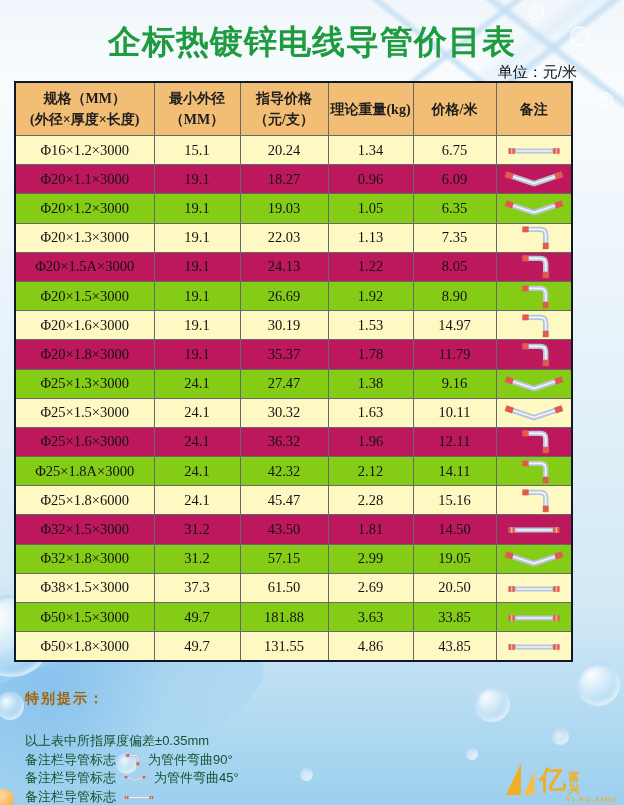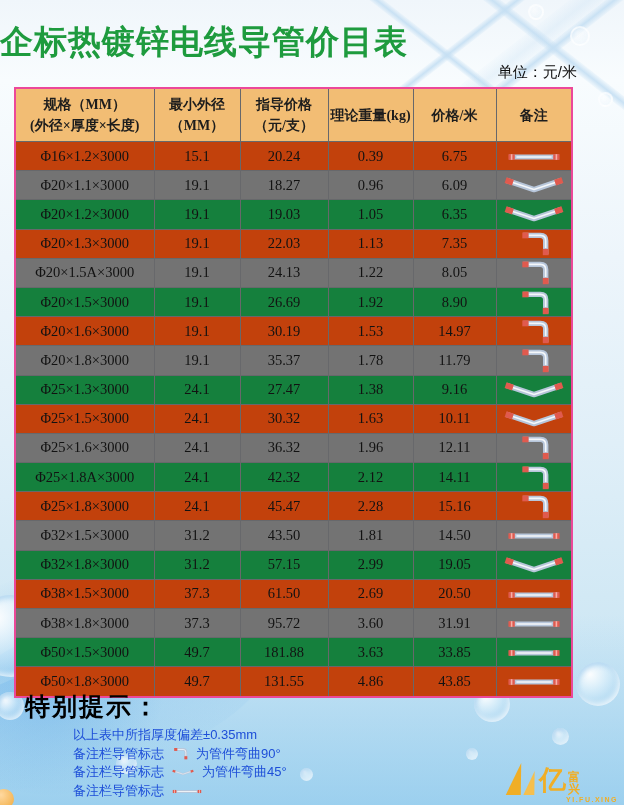--- a/index.html
+++ b/index.html
@@ -27,41 +27,41 @@
   .wave2{left:-60px;bottom:90px;width:260px;height:90px;transform:rotate(-22deg);
     background:linear-gradient(180deg,rgba(140,200,240,.4),rgba(140,200,240,0));}
   .blob{left:-70px;top:575px;width:240px;height:220px;border-radius:50%;
     background:radial-gradient(circle,rgba(110,180,233,.55) 0%,rgba(110,180,233,0) 70%);}
   .bubble{position:absolute;border-radius:50%;
     background:radial-gradient(circle at 32% 28%,rgba(255,255,255,.95) 0%,rgba(228,244,253,.6) 38%,rgba(160,208,240,.28) 72%,rgba(125,185,230,.4) 100%);
     box-shadow:inset -2px -3px 5px rgba(255,255,255,.7),inset 2px 3px 5px rgba(125,185,230,.45);}
   .orange-dot{left:-6px;bottom:-4px;width:20px;height:20px;border-radius:50%;
     background:radial-gradient(circle at 35% 30%,#ffd9a0,#f0a93c);}
 
-  .page-title{position:absolute;left:0;top:20px;width:624px;margin:0;
+  .page-title{position:absolute;left:0;top:20px;width:624px;margin:0;text-align:center;
     font-size:33px;font-weight:800;letter-spacing:1px;color:#1e9b3e;}
   .unit-label{position:absolute;top:63px;right:47px;font-size:15px;color:#0d0d0d;}
 
-  .price-table{position:absolute;left:14px;top:87px;width:557px;border-collapse:collapse;
-    table-layout:fixed;border:2px solid #ec4899;}
+  .price-table{position:absolute;left:14px;top:81px;width:557px;border-collapse:collapse;
+    table-layout:fixed;border:2px solid #0f172a;}
   .price-table th,.price-table td{border:1px solid #67686b;text-align:center;vertical-align:middle;padding:0;overflow:hidden;}
   .price-table thead th{background:#f2bd74;height:52px;font-family:"Liberation Serif",serif;
     font-size:14px;font-weight:600;color:#1d1d1d;line-height:1.5;}
   .price-table tbody td{height:28.2px;font-family:"Liberation Serif",serif;font-size:14.5px;color:#121212;}
-  tr.bg-white{background:#c2410c;}
-  tr.bg-blue{background:#737373;}
-  tr.bg-yellow{background:#15803d;}
+  tr.bg-white{background:#fef9c3;}
+  tr.bg-blue{background:#be185d;}
+  tr.bg-yellow{background:#84cc16;}
   .cell-icon svg{vertical-align:middle;display:inline-block;}
   .cell-icon .icon-straight{width:70px;height:16px;}
   .cell-icon .icon-bend45{width:70px;height:22px;}
   .cell-icon .icon-bend90{width:36px;height:27px;}
 
   .notes{position:absolute;left:25px;top:690px;}
-  .notes-title{font-size:25px;font-weight:800;color:#000000;letter-spacing:2px;margin-bottom:3px;}
-  .note-line{font-size:13px;color:#1d4ed8;line-height:18.6px;height:18.6px;display:flex;align-items:center;margin-left:48px;}
+  .notes-title{font-size:14px;font-weight:800;color:#a16207;letter-spacing:2px;margin-bottom:24px;}
+  .note-line{font-size:13px;color:#14532d;line-height:18.6px;height:18.6px;display:flex;align-items:center;}
   .note-icon{display:inline-flex;align-items:center;margin:0 7px;}
   .note-icon .icon-bend90{width:18px;height:15px;}
   .note-icon .icon-bend45{width:24px;height:11px;}
   .note-icon .icon-straight{width:32px;height:9px;}
 
   .brand-logo{position:absolute;right:6px;bottom:2px;width:110px;color:#f0ae26;}
   .logo-row{display:flex;align-items:flex-end;}
   .logo-tri{width:0;height:0;border-left:11px solid transparent;border-right:4px solid transparent;
     border-bottom:32px solid #f0ae26;margin-right:2px;transform:skewX(-8deg);}
   .logo-tri2{width:0;height:0;border-left:8px solid transparent;border-right:3px solid transparent;
@@ -134,21 +134,21 @@
         <th>
           <div>备注</div>
         </th>
       </tr>
     </thead>
     <tbody>
         <tr class="bg-white">
       <td>Φ16×1.2×3000</td>
       <td>15.1</td>
       <td>20.24</td>
-      <td>0.39</td>
+      <td>1.34</td>
       <td>6.75</td>
       <td class="cell-icon">
     <svg class="icon-straight" viewBox="0 0 72 20" xmlns="http://www.w3.org/2000/svg">
       <line x1="5" y1="10" x2="67" y2="10" stroke="#b7c6da" stroke-width="6.5" stroke-linecap="butt"></line>
       <line x1="14" y1="10" x2="58" y2="10" stroke="#ffffff" stroke-width="2" opacity="0.85"></line>
       <line x1="4" y1="10" x2="12" y2="10" stroke="#e05a4e" stroke-width="7"></line>
       <line x1="60" y1="10" x2="68" y2="10" stroke="#e05a4e" stroke-width="7"></line>
       <line x1="7" y1="10" x2="9" y2="10" stroke="#f6b0a8" stroke-width="7"></line>
       <line x1="63" y1="10" x2="65" y2="10" stroke="#f6b0a8" stroke-width="7"></line>
     </svg>
@@ -313,21 +313,21 @@
       <td class="cell-icon">
     <svg class="icon-bend90" viewBox="0 0 40 30" xmlns="http://www.w3.org/2000/svg">
       <path d="M 8 6 H 27 Q 33 6 33 12 V 27" fill="none" stroke="#b7c6da" stroke-width="6" stroke-linecap="butt"></path>
       <path d="M 14 6 H 27 Q 33 6 33 12 V 20" fill="none" stroke="#ffffff" stroke-width="1.8" opacity="0.85"></path>
       <line x1="7" y1="6" x2="14" y2="6" stroke="#e05a4e" stroke-width="6.5"></line>
       <line x1="33" y1="21" x2="33" y2="28" stroke="#e05a4e" stroke-width="6.5"></line>
     </svg>
   </td>
     </tr>
         <tr class="bg-white">
-      <td>Φ25×1.8×3000</td>
+      <td>Φ25×1.8×6000</td>
       <td>24.1</td>
       <td>45.47</td>
       <td>2.28</td>
       <td>15.16</td>
       <td class="cell-icon">
     <svg class="icon-bend90" viewBox="0 0 40 30" xmlns="http://www.w3.org/2000/svg">
       <path d="M 8 6 H 27 Q 33 6 33 12 V 27" fill="none" stroke="#b7c6da" stroke-width="6" stroke-linecap="butt"></path>
       <path d="M 14 6 H 27 Q 33 6 33 12 V 20" fill="none" stroke="#ffffff" stroke-width="1.8" opacity="0.85"></path>
       <line x1="7" y1="6" x2="14" y2="6" stroke="#e05a4e" stroke-width="6.5"></line>
       <line x1="33" y1="21" x2="33" y2="28" stroke="#e05a4e" stroke-width="6.5"></line>
@@ -365,37 +365,20 @@
       <line x1="59" y1="9.4" x2="67" y2="6.7" stroke="#e05a4e" stroke-width="6.5"></line>
     </svg>
   </td>
     </tr>
         <tr class="bg-white">
       <td>Φ38×1.5×3000</td>
       <td>37.3</td>
       <td>61.50</td>
       <td>2.69</td>
       <td>20.50</td>
-      <td class="cell-icon">
-    <svg class="icon-straight" viewBox="0 0 72 20" xmlns="http://www.w3.org/2000/svg">
-      <line x1="5" y1="10" x2="67" y2="10" stroke="#b7c6da" stroke-width="6.5" stroke-linecap="butt"></line>
-      <line x1="14" y1="10" x2="58" y2="10" stroke="#ffffff" stroke-width="2" opacity="0.85"></line>
-      <line x1="4" y1="10" x2="12" y2="10" stroke="#e05a4e" stroke-width="7"></line>
-      <line x1="60" y1="10" x2="68" y2="10" stroke="#e05a4e" stroke-width="7"></line>
-      <line x1="7" y1="10" x2="9" y2="10" stroke="#f6b0a8" stroke-width="7"></line>
-      <line x1="63" y1="10" x2="65" y2="10" stroke="#f6b0a8" stroke-width="7"></line>
-    </svg>
-  </td>
-    </tr>
-        <tr class="bg-blue">
-      <td>Φ38×1.8×3000</td>
-      <td>37.3</td>
-      <td>95.72</td>
-      <td>3.60</td>
-      <td>31.91</td>
       <td class="cell-icon">
     <svg class="icon-straight" viewBox="0 0 72 20" xmlns="http://www.w3.org/2000/svg">
       <line x1="5" y1="10" x2="67" y2="10" stroke="#b7c6da" stroke-width="6.5" stroke-linecap="butt"></line>
       <line x1="14" y1="10" x2="58" y2="10" stroke="#ffffff" stroke-width="2" opacity="0.85"></line>
       <line x1="4" y1="10" x2="12" y2="10" stroke="#e05a4e" stroke-width="7"></line>
       <line x1="60" y1="10" x2="68" y2="10" stroke="#e05a4e" stroke-width="7"></line>
       <line x1="7" y1="10" x2="9" y2="10" stroke="#f6b0a8" stroke-width="7"></line>
       <line x1="63" y1="10" x2="65" y2="10" stroke="#f6b0a8" stroke-width="7"></line>
     </svg>
   </td>

